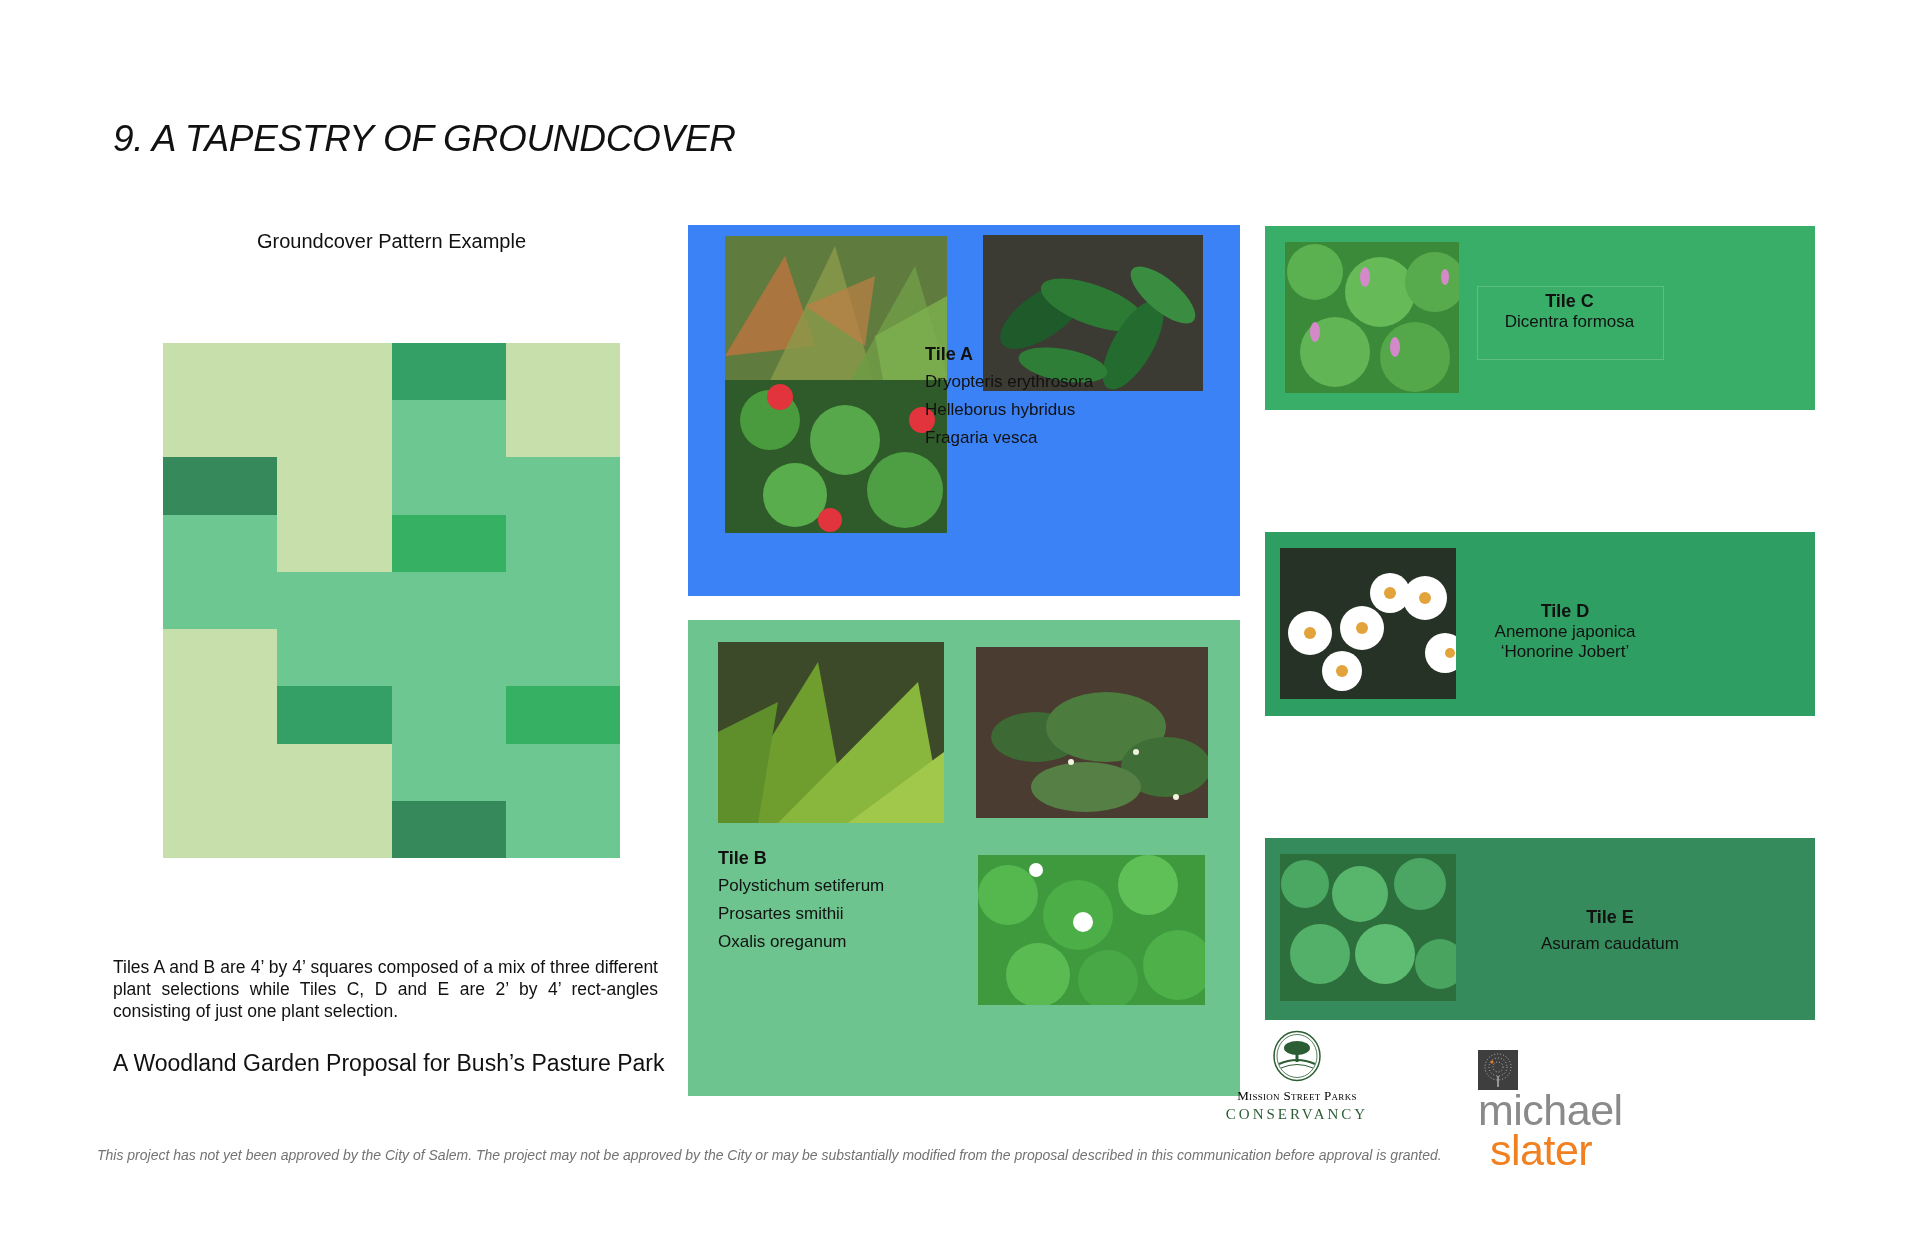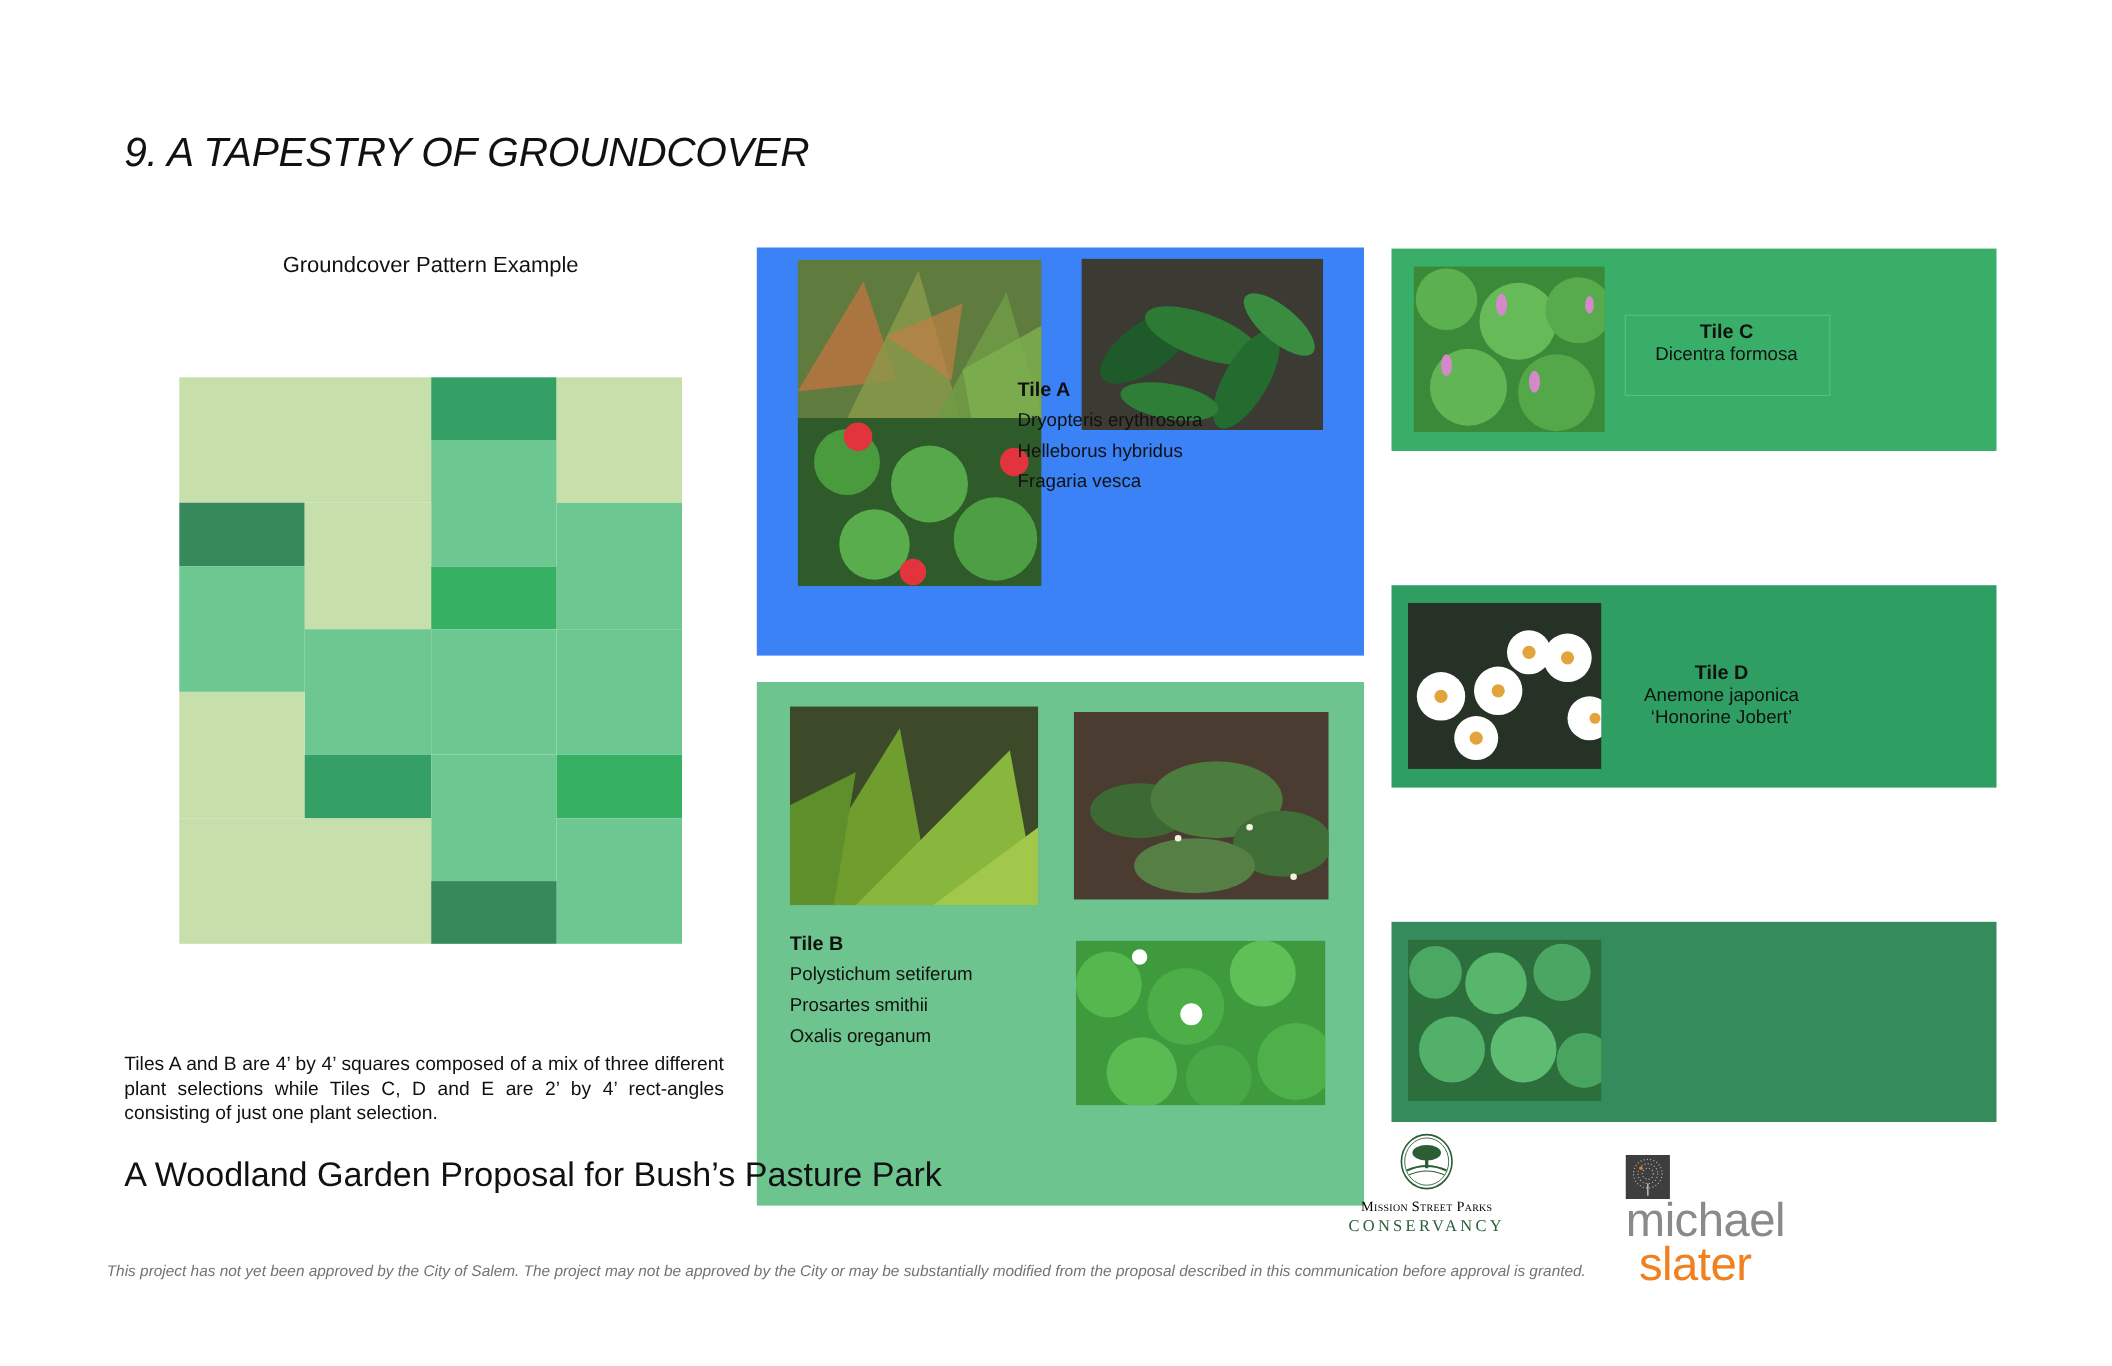--- a/index.html
+++ b/index.html
@@ -26,21 +26,21 @@
   .tile-e { left: 1265px; top: 838px; width: 550px; height: 182px; background: #358b5c; }
 
   .photo { position: absolute; overflow: hidden; }
   .tile-label { position: absolute; font-size: 17px; line-height: 28px; }
   .tile-label .name { font-weight: bold; font-size: 18px; }
   .center-label { position: absolute; text-align: center; font-size: 17px; line-height: 20px; }
   .center-label .name { font-weight: bold; font-size: 18px; line-height: 22px; }
   .c-box { position: absolute; border: 1px solid rgba(120,200,140,0.6); }
 
   .description { left: 113px; top: 956px; width: 545px; font-size: 17.5px; line-height: 22px; text-align: justify; }
-  .footer-title { left: 113px; top: 1050px; font-size: 31px; white-space: nowrap; }
+  .footer-title { left: 113px; top: 1050px; font-size: 23px; white-space: nowrap; }
   .disclaimer { left: 97px; top: 1147px; font-size: 14px; color: #737373; white-space: nowrap; font-style: italic; }
 
   .msp-logo { left: 1212px; top: 1030px; width: 170px; height: 90px; text-align: center; }
   .msp-name { font-family: "Liberation Serif", serif; color: #000000; font-size: 13px; letter-spacing: 0.3px; margin-top: 2px; font-variant: small-caps; }
   .msp-sub { font-family: "Liberation Serif", serif; color: #2c5e35; font-size: 15px; letter-spacing: 3px; margin-top: 2px; }
   .ms-logo { left: 1478px; top: 1050px; height: 40px; display: flex; align-items: flex-start; flex-direction: column; }
   .ms-mark { width: 40px; height: 40px; background: #444; position: relative; margin-right: 6px; }
   .ms-first { color: #8a8a8a; font-size: 43px; font-weight: normal; letter-spacing: -0.5px; line-height: 40px; }
   .ms-last { color: #f08020; font-size: 43px; margin-left: 12px; line-height: 40px; letter-spacing: -0.5px; }
 </style>
@@ -213,20 +213,24 @@
     <svg width="176" height="147" viewBox="0 0 176 147" preserveAspectRatio="none">
       <rect width="176" height="147" fill="#2c6e3c"></rect>
       <circle cx="25" cy="30" r="24" fill="#4aa862"></circle>
       <circle cx="80" cy="40" r="28" fill="#57b56c"></circle>
       <circle cx="140" cy="30" r="26" fill="#4ca663"></circle>
       <circle cx="40" cy="100" r="30" fill="#53b068"></circle>
       <circle cx="105" cy="100" r="30" fill="#5ebb72"></circle>
       <circle cx="160" cy="110" r="25" fill="#48a45f"></circle>
     </svg>
   </div>
+  <div class="center-label" style="left:245px;top:68px;width:200px;">
+    <div class="name" style="margin-bottom:6px;">Tile E</div>
+    <div>Asuram caudatum</div>
+  </div>
 </div>
 
 <div class="abs footer-title">A Woodland Garden Proposal for Bush’s Pasture Park</div>
 
 <div class="abs msp-logo">
   <svg width="50" height="52" viewBox="0 0 50 52">
     <ellipse cx="25" cy="26" rx="23" ry="24.5" fill="none" stroke="#2c5e35" stroke-width="1.5"></ellipse>
     <ellipse cx="25" cy="26" rx="20" ry="21.5" fill="none" stroke="#2c5e35" stroke-width="0.8"></ellipse>
     <ellipse cx="25" cy="18" rx="13" ry="7" fill="#2c5e35"></ellipse>
     <rect x="23.5" y="20" width="3" height="12" fill="#2c5e35"></rect>

